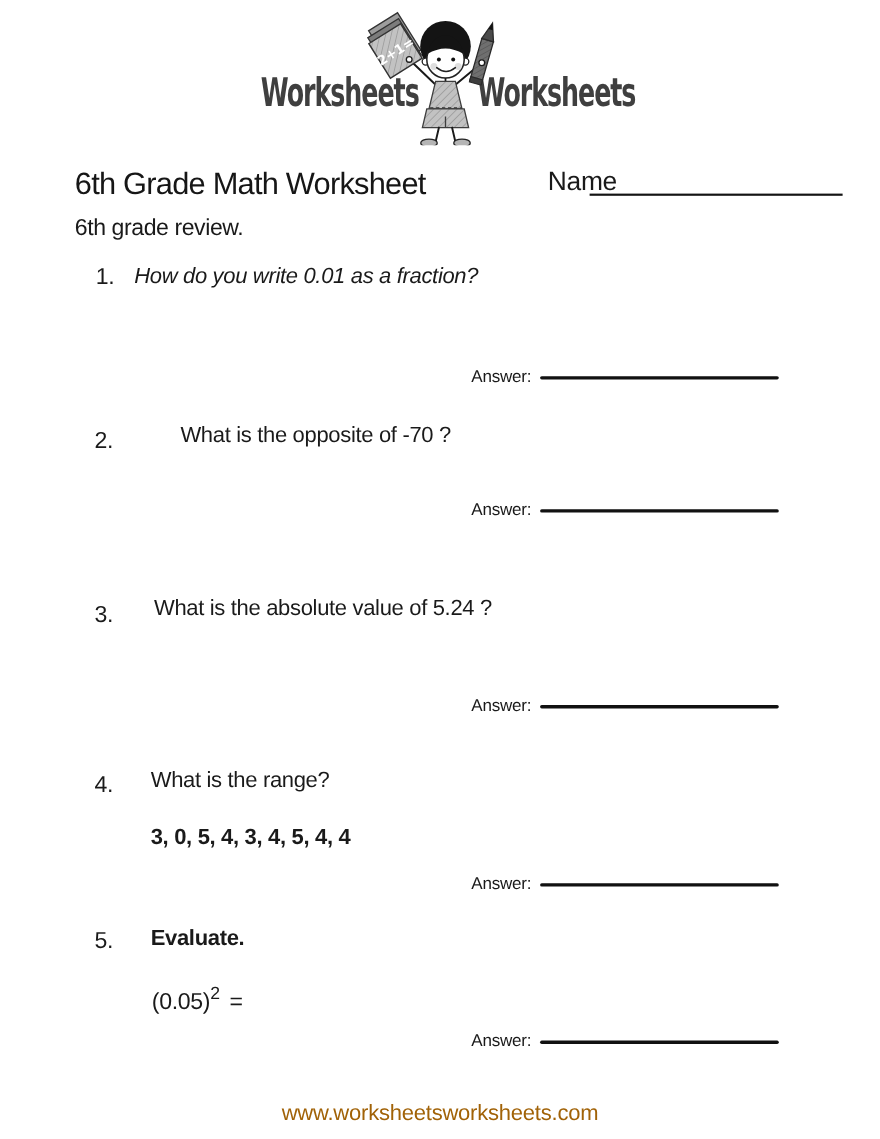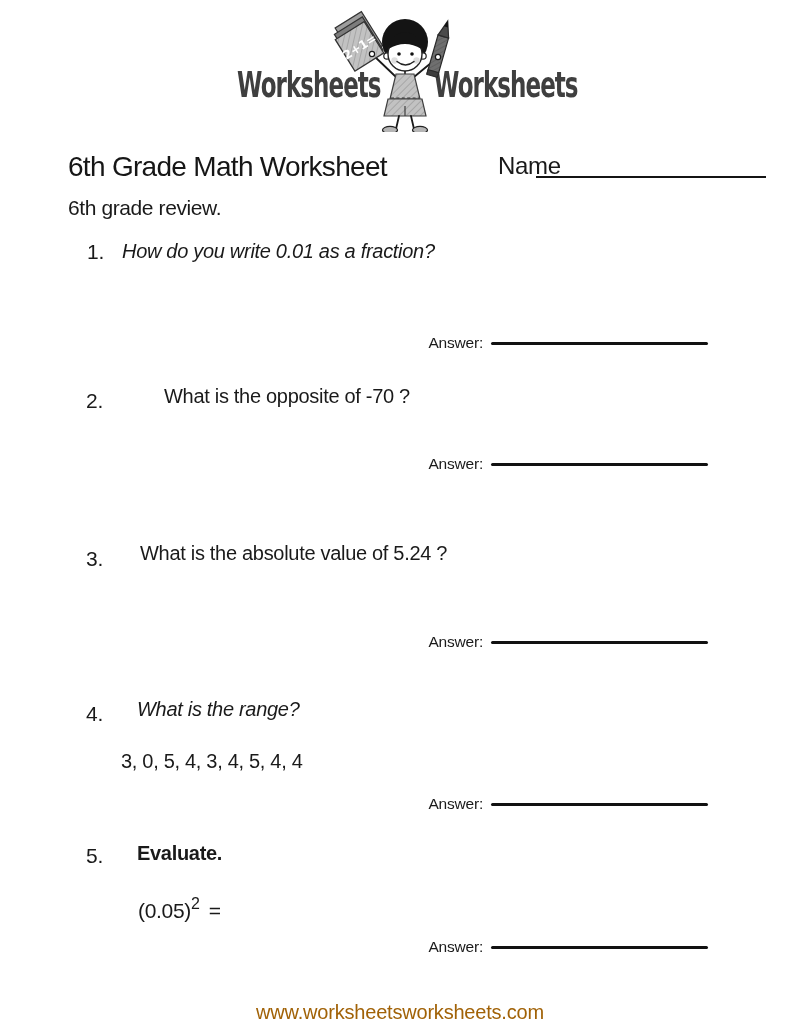--- a/index.html
+++ b/index.html
@@ -124,22 +124,22 @@
   <div class="abs qtext" style="left:140px;top:385px;margin-left:24px;">What is the opposite of -70 ?</div>
   <div class="abs answer-label" style="left:408px;top:455px;">Answer:</div>
   <div class="abs answer-line" style="left:491px;top:463px;"></div>
 
   <div class="abs qnum" style="left:86px;top:547px;">3.</div>
   <div class="abs qtext" style="left:140px;top:542px;">What is the absolute value of 5.24 ?</div>
   <div class="abs answer-label" style="left:408px;top:633px;">Answer:</div>
   <div class="abs answer-line" style="left:491px;top:641px;"></div>
 
   <div class="abs qnum" style="left:86px;top:702px;">4.</div>
-  <div class="abs qtext" style="left:137px;top:698px;font-style:italic;">What is the range?</div>
-  <div class="abs qdata" style="left:121px;top:750px;">3, 0, 5, 4, 3, 4, 5, 4, 4</div>
+  <div class="abs qtext" style="left:137px;top:698px;">What is the range?</div>
+  <div class="abs qdata" style="left:137px;top:750px;font-weight:bold;">3, 0, 5, 4, 3, 4, 5, 4, 4</div>
   <div class="abs answer-label" style="left:408px;top:795px;">Answer:</div>
   <div class="abs answer-line" style="left:491px;top:803px;"></div>
 
   <div class="abs qnum" style="left:86px;top:844px;">5.</div>
   <div class="abs qtext" style="left:137px;top:842px;font-weight:bold;">Evaluate.</div>
   <div class="abs qexpr" style="left:138px;top:899px;"><span>(0.05)</span><span class="sup">2</span><span class="eq">=</span></div>
   <div class="abs answer-label" style="left:408px;top:938px;">Answer:</div>
   <div class="abs answer-line" style="left:491px;top:946px;"></div>
 
   <div class="abs footer">www.worksheetsworksheets.com</div>

